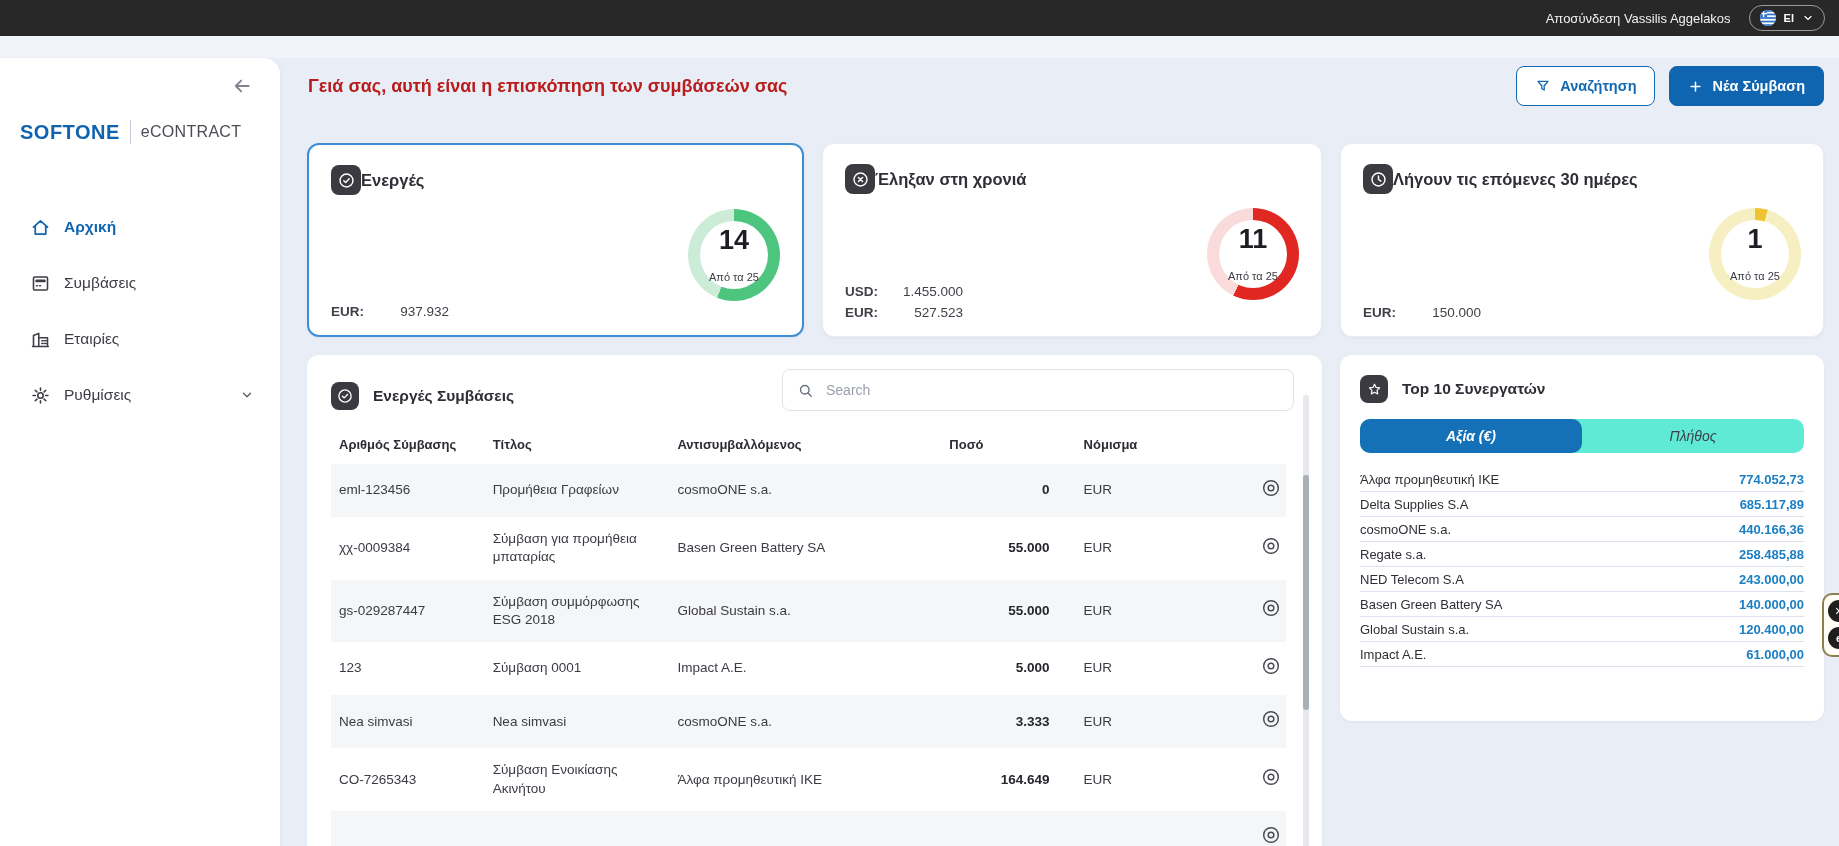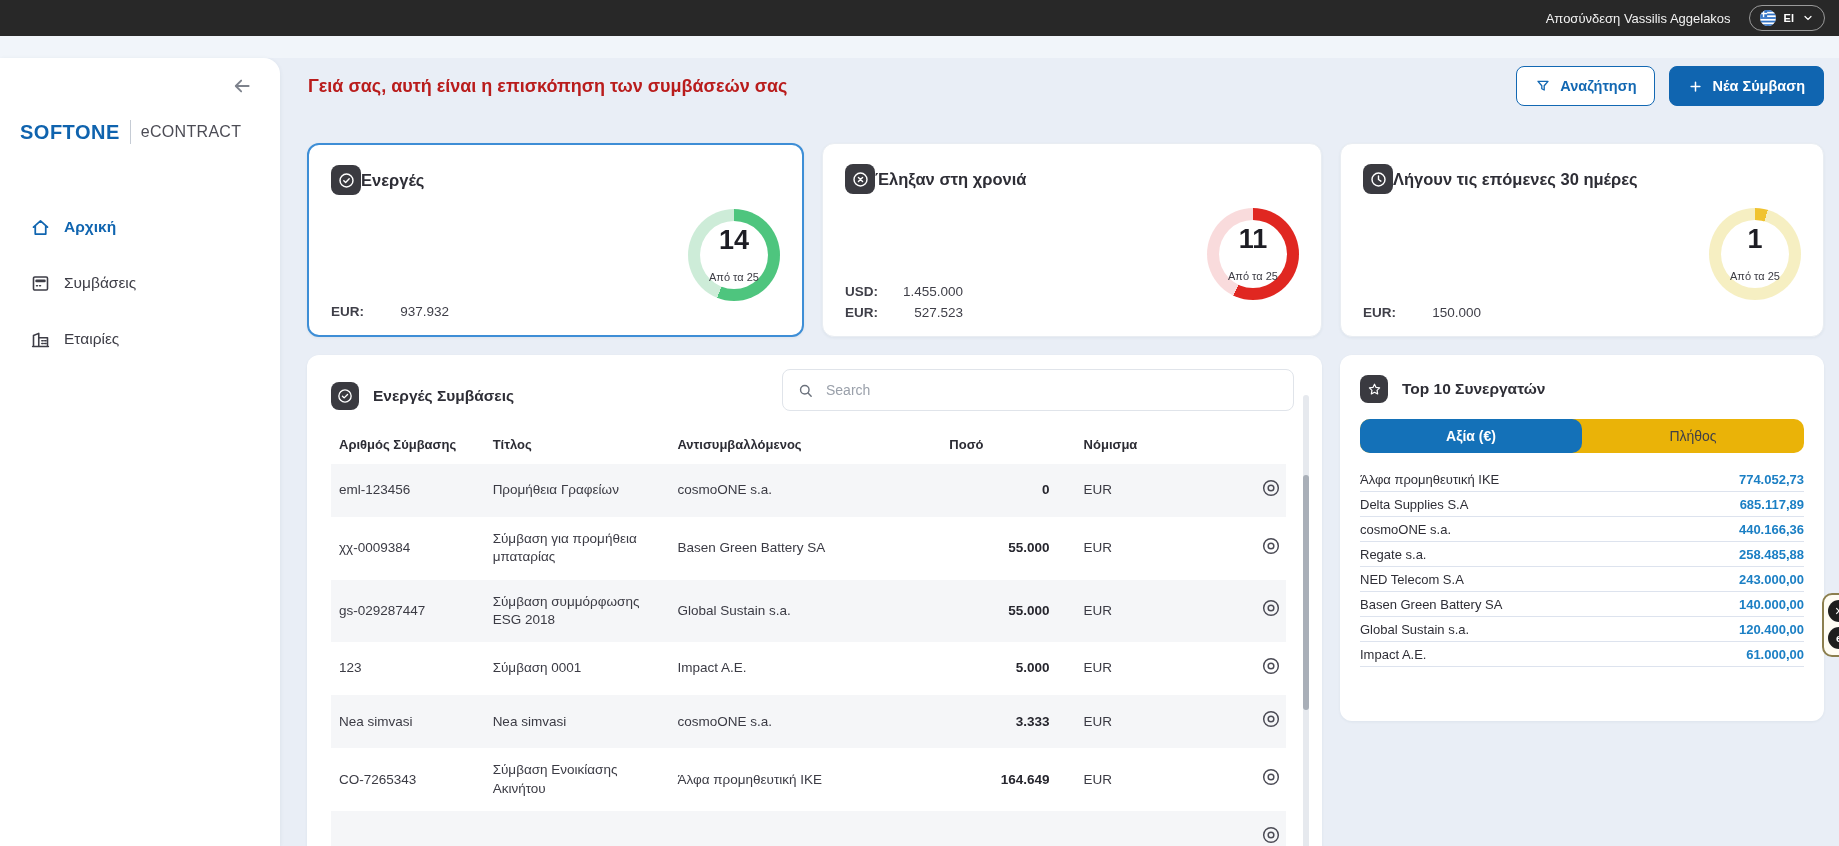--- a/index.html
+++ b/index.html
@@ -90,21 +90,21 @@
   .eye { display:inline-flex; color:#4b4b55; cursor:pointer; }
   .v-scroll { position:absolute; right:13px; top:40px; bottom:0; width:6px; background:#e6e9ee; border-radius:3px; }
   .v-thumb { position:absolute; right:13px; top:120px; width:6px; height:235px; background:#a9afb8; border-radius:3px; }
 
   
   .partners-card { position:absolute; left:1340px; top:355px; width:484px; height:366px;
     background:#fff; border-radius:12px; box-shadow:0 1px 3px rgba(40,60,90,.06); padding:20px; }
   .pc-head { display:flex; align-items:center; gap:14px; }
   .pc-head .badge { width:28px; height:28px; }
   .pc-title { font-size:15.5px; font-weight:700; color:#2e2e36; }
-  .seg { margin-top:16px; height:34px; background:#eab308; border-radius:10px; display:flex; }
+  .seg { margin-top:16px; height:34px; background:#5eead4; border-radius:10px; display:flex;font-style:italic; }
   .seg-btn { flex:1; display:flex; align-items:center; justify-content:center;
     font-size:14px; color:#3f3f49; cursor:pointer; border-radius:10px; }
   .seg-btn.active { background:#1471b8; color:#fff; font-weight:700; }
   .partners-list { margin-top:14px; }
   .partner-row { display:flex; justify-content:space-between; align-items:center;
     height:25px; border-bottom:1px solid #dde3ee; }
   .p-name { font-size:13px; color:#2e2e36; }
   .p-value { font-size:13px; font-weight:700; color:#1b7fc4; }
 
   
@@ -175,20 +175,34 @@
     </div>
     <div class="menu-item">
       <span class="mi-icon">
         <svg width="21" height="21" viewBox="0 0 24 24" fill="none" stroke="currentColor" stroke-width="1.8" stroke-linecap="round" stroke-linejoin="round">
             <path d="M4 20V7.5L10 5v15M10 20h10V10H10M3 20h18"></path>
             <path d="M13.5 13.5h1.6M16.8 13.5h1.6M13.5 16.5h1.6M16.8 16.5h1.6"></path>
           </svg>
       </span>
       <span>Εταιρίες</span>
     </div>
+    <div class="menu-item">
+      <span class="mi-icon">
+        <svg width="21" height="21" viewBox="0 0 24 24" fill="none" stroke="currentColor" stroke-width="1.8" stroke-linecap="round">
+            <circle cx="12" cy="12" r="3.1"></circle>
+            <path d="M12 3.5v2.6M12 17.9v2.6M3.5 12h2.6M17.9 12h2.6M6 6l1.9 1.9M16.1 16.1L18 18M18 6l-1.9 1.9M7.9 16.1L6 18"></path>
+          </svg>
+      </span>
+      <span>Ρυθμίσεις</span>
+      <span class="chev">
+        <svg width="14" height="14" viewBox="0 0 24 24" fill="none" stroke="currentColor" stroke-width="2.2" stroke-linecap="round" stroke-linejoin="round">
+            <path d="M6 9l6 6 6-6"></path>
+          </svg>
+      </span>
+    </div>
   </div>
 </div>
 
 <div class="greeting">Γειά σας, αυτή είναι η επισκόπηση των συμβάσεών σας</div>
 <div class="hdr-buttons">
   <div class="btn outline">
     <span>
       <svg width="16" height="16" viewBox="0 0 24 24" fill="none" stroke="#1268b3" stroke-width="2" stroke-linejoin="round">
           <path d="M4.5 5h15l-5.7 6.7v6.3l-3.6-1.9v-4.4z"></path>
         </svg>

